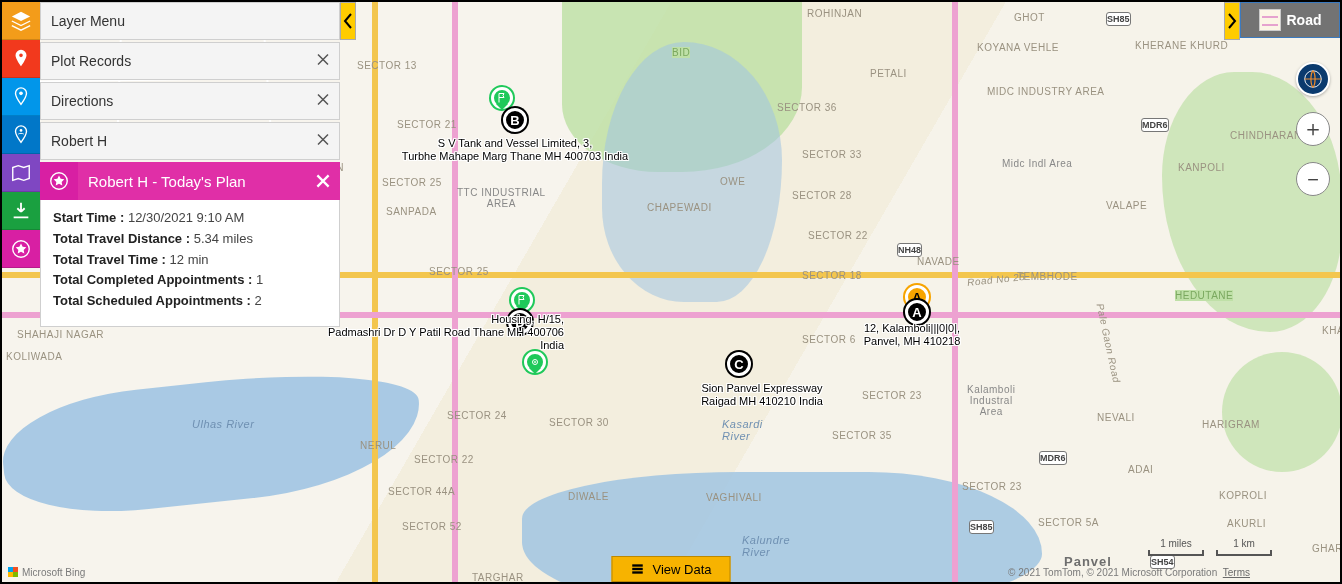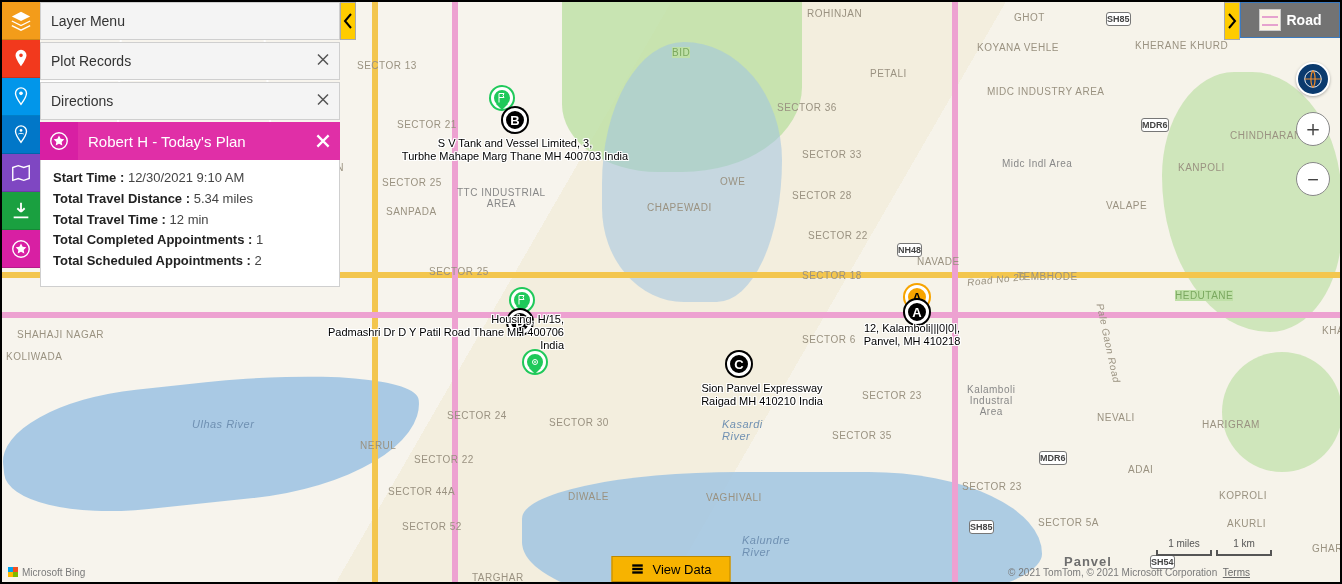--- a/index.html
+++ b/index.html
@@ -163,21 +163,21 @@
   }
   .viewdata {
     position:absolute; left:50%; bottom:0; transform:translateX(-50%);
     background:#f7b300; color:#000; font-size:13px; height:26px; padding:0 18px;
     display:flex; align-items:center; gap:8px; border:1px solid #bc8800; cursor:pointer;
   }
   .attrib { position:absolute; right:90px; bottom:4px; font-size:10px; color:#7a7a7a; }
   .attrib a { color:#6a6a6a; text-decoration:underline; }
   .scale {
     position:absolute; right:68px; bottom:26px; font-size:10px; color:#555;
-    display:flex; align-items:flex-end; gap:4px;
+    display:flex; align-items:flex-end; gap:12px;
   }
   .scale .bar { width:56px; border-bottom:2px solid #555; border-left:2px solid #555; border-right:2px solid #555; height:6px;}
   .scale .seg { display:flex; flex-direction:column; align-items:center; gap:1px;}
 
   .shield {
     position:absolute; background:#fff; border:1px solid #777; border-radius:3px;
     font-size:9px; padding:1px 0; color:#444; font-weight:600;
   }
 </style>
 </head>
@@ -389,20 +389,26 @@
       <span class="close"><svg viewBox="0 0 16 16">
             <path d="M3 3l10 10M13 3L3 13" stroke="#555" stroke-width="1.5"></path>
           </svg></span>
     </div>
     <div class="panel-row">
       <span>Directions</span>
       <span class="close"><svg viewBox="0 0 16 16">
             <path d="M3 3l10 10M13 3L3 13" stroke="#555" stroke-width="1.5"></path>
           </svg></span>
     </div>
+    <div class="panel-row">
+      <span>Robert H</span>
+      <span class="close"><svg viewBox="0 0 16 16">
+            <path d="M3 3l10 10M13 3L3 13" stroke="#555" stroke-width="1.5"></path>
+          </svg></span>
+    </div>
 
     <div style="display:flex;">
       <div class="panel-star">
           <svg viewBox="0 0 24 24" width="22" height="22" fill="#fff">
             <circle cx="12" cy="12" r="9" fill="none" stroke="#fff" stroke-width="1.5"></circle>
             <path d="M12 6l1.8 3.6 4 .6-2.9 2.8.7 4-3.6-1.9-3.6 1.9.7-4L6.2 10.2l4-.6z"></path>
           </svg>
         </div>
       <div class="panel-header" style="flex:1">
         <span>Robert H - Today's Plan</span>

